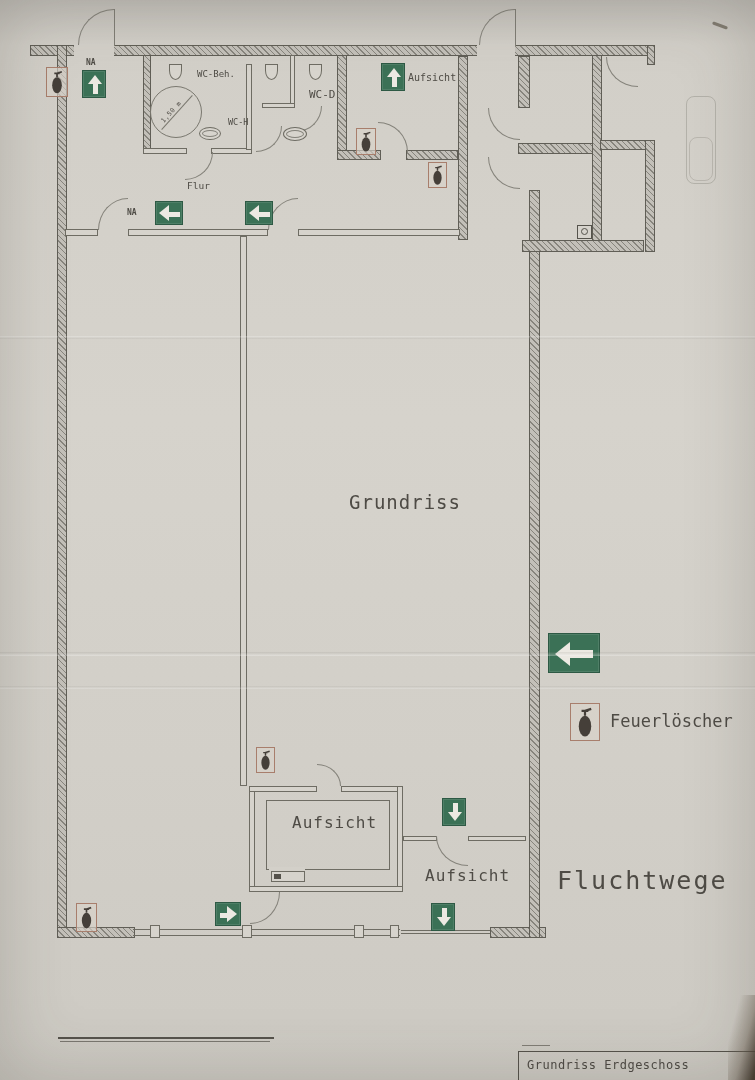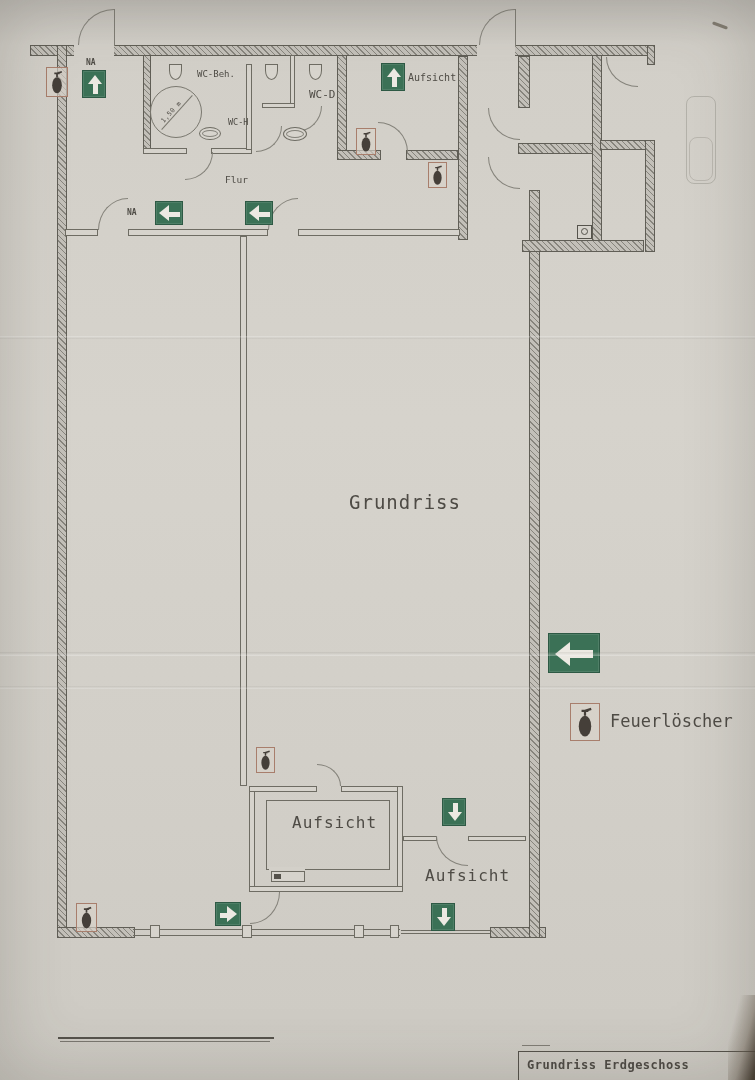--- a/index.html
+++ b/index.html
@@ -173,39 +173,40 @@
     <svg viewBox="0 0 18 26">
         <ellipse cx="9" cy="16" rx="4.5" ry="7.5" fill="#453f39"></ellipse>
         <path d="M9 8.5 L9 5 L13.5 3.5 M6.5 5 L11.5 5" stroke="#453f39" stroke-width="1.6" fill="none"></path>
       </svg>
   </div>
 
   <div class="lbl" style="left:197px;top:69px;font-size:9px;">WC-Beh.</div>
   <div class="lbl" style="left:228px;top:117px;font-size:8.5px;">WC-H</div>
   <div class="lbl" style="left:309px;top:88px;font-size:11px;">WC-D</div>
   <div class="lbl" style="left:408px;top:72px;font-size:10px;">Aufsicht</div>
-  <div class="lbl" style="left:187px;top:174px;font-size:9.5px;margin-left:38px;">Flur</div>
+  <div class="lbl" style="left:187px;top:180px;font-size:9.5px;">Flur</div>
   <div class="lbl" style="left:349px;top:491px;font-size:19px;letter-spacing:1px;">Grundriss</div>
   <div class="lbl" style="left:292px;top:813px;font-size:16px;letter-spacing:1px;">Aufsicht</div>
   <div class="lbl" style="left:425px;top:866px;font-size:16px;letter-spacing:1px;">Aufsicht</div>
 
   <div class="esc left-lg" style="left:548px;top:633px;width:52px;height:40px;"></div>
   <div class="ext" style="left:570px;top:703px;width:30px;height:38px;">
     <svg viewBox="0 0 18 26">
         <ellipse cx="9" cy="16" rx="4.5" ry="7.5" fill="#453f39"></ellipse>
         <path d="M9 8.5 L9 5 L13.5 3.5 M6.5 5 L11.5 5" stroke="#453f39" stroke-width="1.6" fill="none"></path>
       </svg>
   </div>
   <div class="lbl" style="left:610px;top:711px;font-size:17px;">Feuerlöscher</div>
 
+  <div class="lbl" style="left:557px;top:866px;font-size:25px;letter-spacing:2px;">Fluchtwege</div>
   <div class="line" style="left:58px;top:1037px;width:216px;height:2px;background:#55524b;"></div>
   <div class="line" style="left:60px;top:1041px;width:210px;height:1px;background:#7a7770;"></div>
   <div class="abs" style="left:518px;top:1051px;width:237px;height:29px;border-left:1px solid #55524b;border-top:1px solid #55524b;"></div>
   <div class="line" style="left:522px;top:1045px;width:28px;height:1px;"></div>
-  <div class="lbl" style="left:527px;top:1058px;font-size:12px;letter-spacing:0.5px;font-weight:bold;">Grundriss Erdgeschoss</div>
+  <div class="lbl" style="left:527px;top:1058px;font-size:12px;letter-spacing:0.5px;">Grundriss Erdgeschoss</div>
 
   <div class="crease" style="top:336px;height:3px;background:linear-gradient(180deg,rgba(255,255,255,.30),rgba(92,88,80,.10));"></div>
   <div class="crease" style="top:652px;height:4px;background:linear-gradient(180deg,rgba(92,88,80,.12),rgba(255,255,255,.32));"></div>
   <div class="crease" style="top:686px;height:3px;background:linear-gradient(180deg,rgba(92,88,80,.10),rgba(255,255,255,.25));"></div>
   <div class="abs" style="left:712px;top:24px;width:16px;height:3px;background:rgba(100,92,80,.7);border-radius:2px;transform:rotate(20deg);"></div>
   <div class="abs" style="left:728px;top:995px;width:27px;height:85px;background:linear-gradient(105deg,rgba(70,60,50,0) 25%,rgba(112,100,86,.45) 60%,#4a4136 95%);"></div>
   <div class="vignette"></div>
 
 </div>
 

